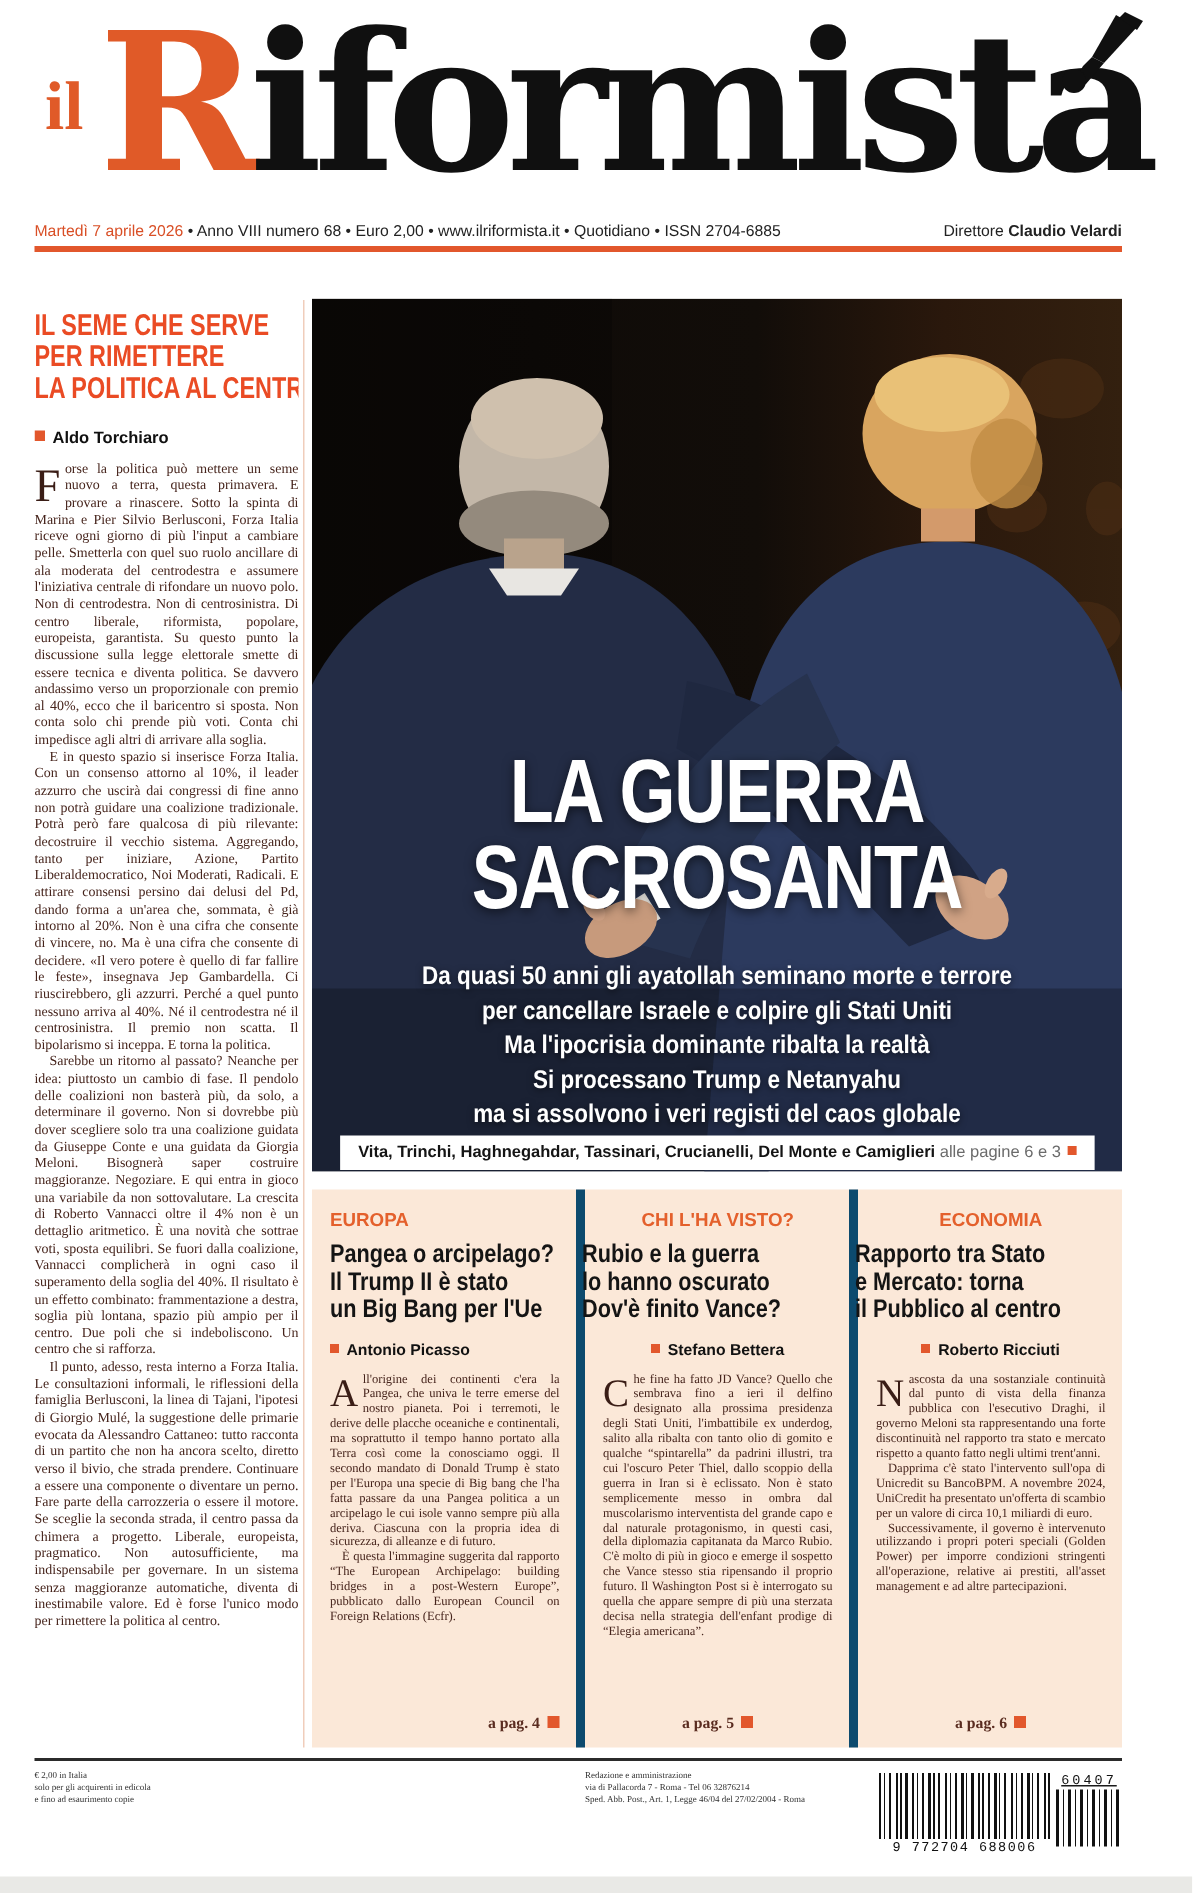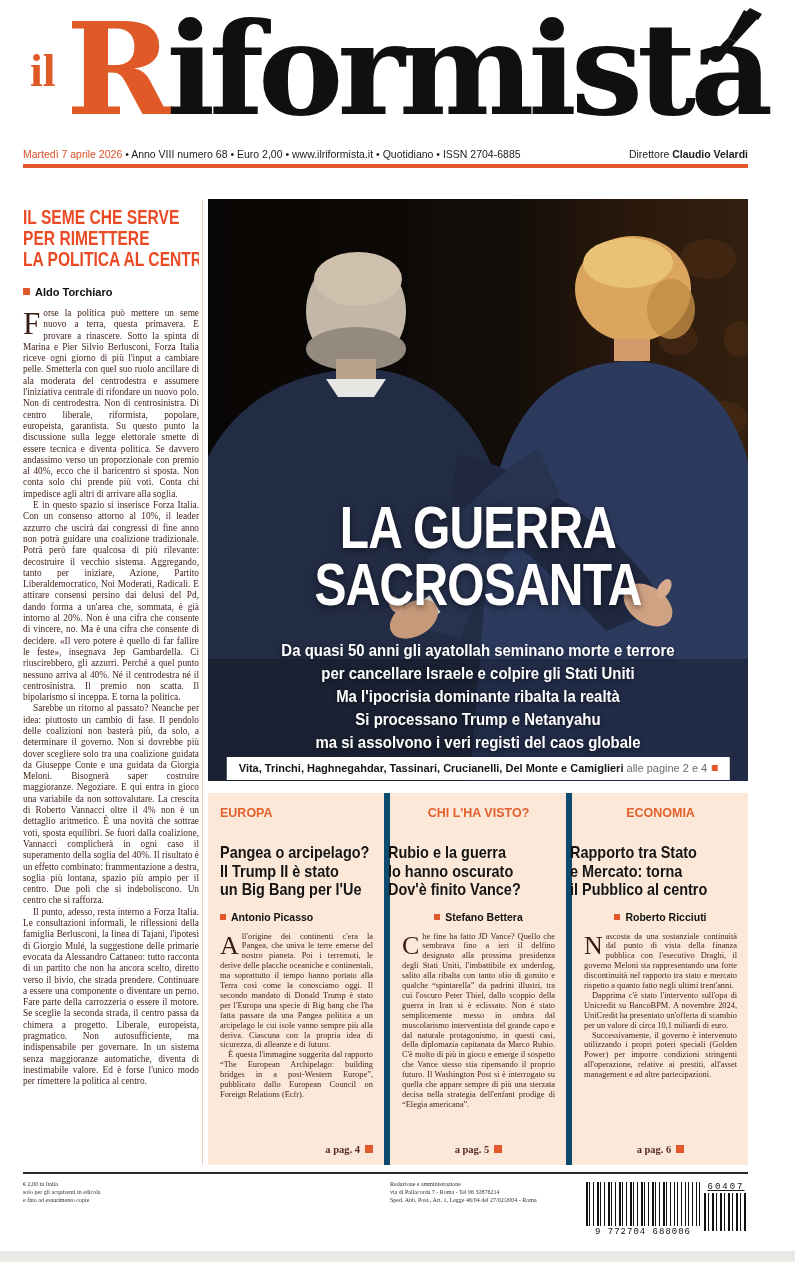--- a/index.html
+++ b/index.html
@@ -52,21 +52,21 @@
                 background:#fff;white-space:nowrap;padding:5px 12px 6px 12px;font-size:11px;}
   .byline-strip .names{font-weight:bold;color:#141414;}
   .byline-strip .pages{color:#6b6b6b;}
   .byline-strip .sq{width:6px;height:6px;margin:0 0 0 4px;}
 
   
   .bottom-box{position:absolute;left:208px;top:793px;width:540px;height:372px;
               background:#fbe8d8;display:flex;}
   .bcol{flex:1 1 0;padding:13px 11px 10px 12px;display:flex;flex-direction:column;min-width:0;}
   .bcol + .bcol{border-left:6px solid #0c4a6e;align-items:center;}
-  .kicker{color:#e4602c;font-weight:bold;font-size:12.5px;margin-bottom:24px;}
+  .kicker{color:#e4602c;font-weight:bold;font-size:12.5px;margin-bottom:7px;}
   .b-head{color:#141414;font-weight:bold;font-size:17px;line-height:18.5px;
           transform:scaleX(0.85);transform-origin:left top;width:118%;white-space:nowrap;}
   .b-author{margin-top:11px;margin-bottom:9px;font-size:10.5px;font-weight:bold;color:#111;}
   .b-author .sq{width:6px;height:6px;}
   .b-body{font-family:"Liberation Serif",serif;font-size:8.4px;line-height:9.9px;
           text-align:justify;color:#46241c;}
   .b-body p{margin:0;}
   .b-body p.ind{text-indent:8px;}
   .pageref{margin-top:auto;text-align:right;font-size:10.5px;font-weight:bold;color:#5a2c20;
            font-family:"Liberation Serif",serif;}
@@ -194,21 +194,21 @@
       <div>SACROSANTA</div>
     </div>
     <div class="hero-deck">
       <div>Da quasi 50 anni gli ayatollah seminano morte e terrore</div>
       <div>per cancellare Israele e colpire gli Stati Uniti</div>
       <div>Ma l'ipocrisia dominante ribalta la realtà</div>
       <div>Si processano Trump e Netanyahu</div>
       <div>ma si assolvono i veri registi del caos globale</div>
     </div>
     <div class="byline-strip">
-      <span class="names">Vita, Trinchi, Haghnegahdar, Tassinari, Crucianelli, Del Monte e Camiglieri</span><span class="pages"> alle pagine 2 e 4</span><span class="sq"></span>
+      <span class="names">Vita, Trinchi, Haghnegahdar, Tassinari, Crucianelli, Del Monte e Camiglieri</span><span class="pages"> alle pagine 6 e 3</span><span class="sq"></span>
     </div>
   </section>
 
   <section class="bottom-box">
 
     <article class="bcol">
       <div class="kicker">EUROPA</div>
       <div class="b-head">
         <div>Pangea o arcipelago?</div>
         <div>Il Trump II è stato</div>

